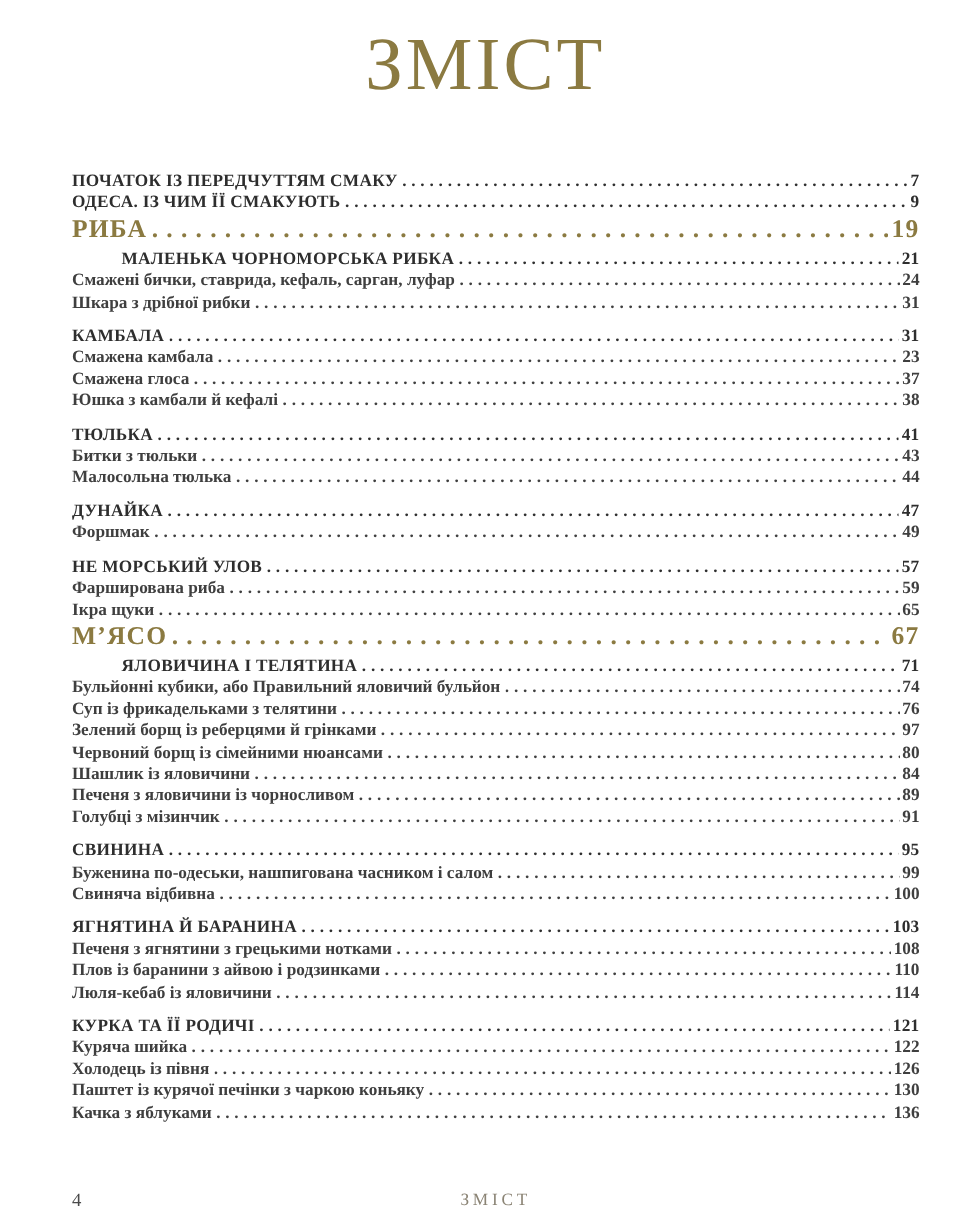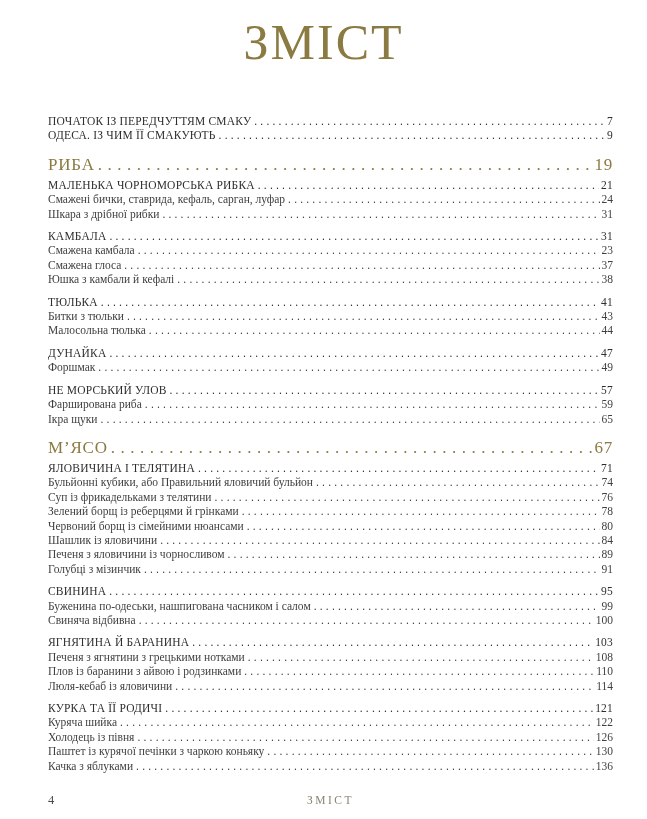--- a/index.html
+++ b/index.html
@@ -27,20 +27,21 @@
     position: absolute;
     left: 48px;
     right: 34px;
     top: 114px;
   }
   .row {
     display: flex;
     align-items: center;
     font-size: 11.5px;
     line-height: 14.4px;
+    font-weight: bold;
   }
   .row .label { white-space: nowrap; }
   .leader {
     flex: 1 1 auto;
     overflow: hidden;
     white-space: nowrap;
     margin: 0 2px 0 3px;
     min-width: 10px;
   }
   .leader::after {
@@ -52,25 +53,24 @@
     color: #2e2e2e;
     letter-spacing: 0.2px;
   }
   .item-row { color: #3f3f3f; }
   .section-row { margin-top: 8px; }
   .part-row {
     font-size: 17px;
     line-height: 20px;
     color: #8b7a41;
     letter-spacing: 0.8px;
-    margin-top: 12px;
     margin-bottom: 2px;
   }
   .part-row .leader::after { letter-spacing: 5.5px; }
-  .part-row + .section-row { margin-top: 3px; }
+  .part-row + .section-row { margin-top: 3px; margin-left: 33px; }
   .footer {
     position: absolute;
     left: 48px;
     right: 34px;
     bottom: 10px;
     height: 16px;
   }
   .footer-page {
     position: absolute;
     left: 0; top: 0;
@@ -198,21 +198,21 @@
       <span class="pg">74</span>
     </div>
     <div class="row item-row">
       <span class="label">Суп із фрикадельками з телятини</span>
       <span class="leader"></span>
       <span class="pg">76</span>
     </div>
     <div class="row item-row">
       <span class="label">Зелений борщ із реберцями й грінками</span>
       <span class="leader"></span>
-      <span class="pg">78</span>
+      <span class="pg">97</span>
     </div>
     <div class="row item-row">
       <span class="label">Червоний борщ із сімейними нюансами</span>
       <span class="leader"></span>
       <span class="pg">80</span>
     </div>
     <div class="row item-row">
       <span class="label">Шашлик із яловичини</span>
       <span class="leader"></span>
       <span class="pg">84</span>

